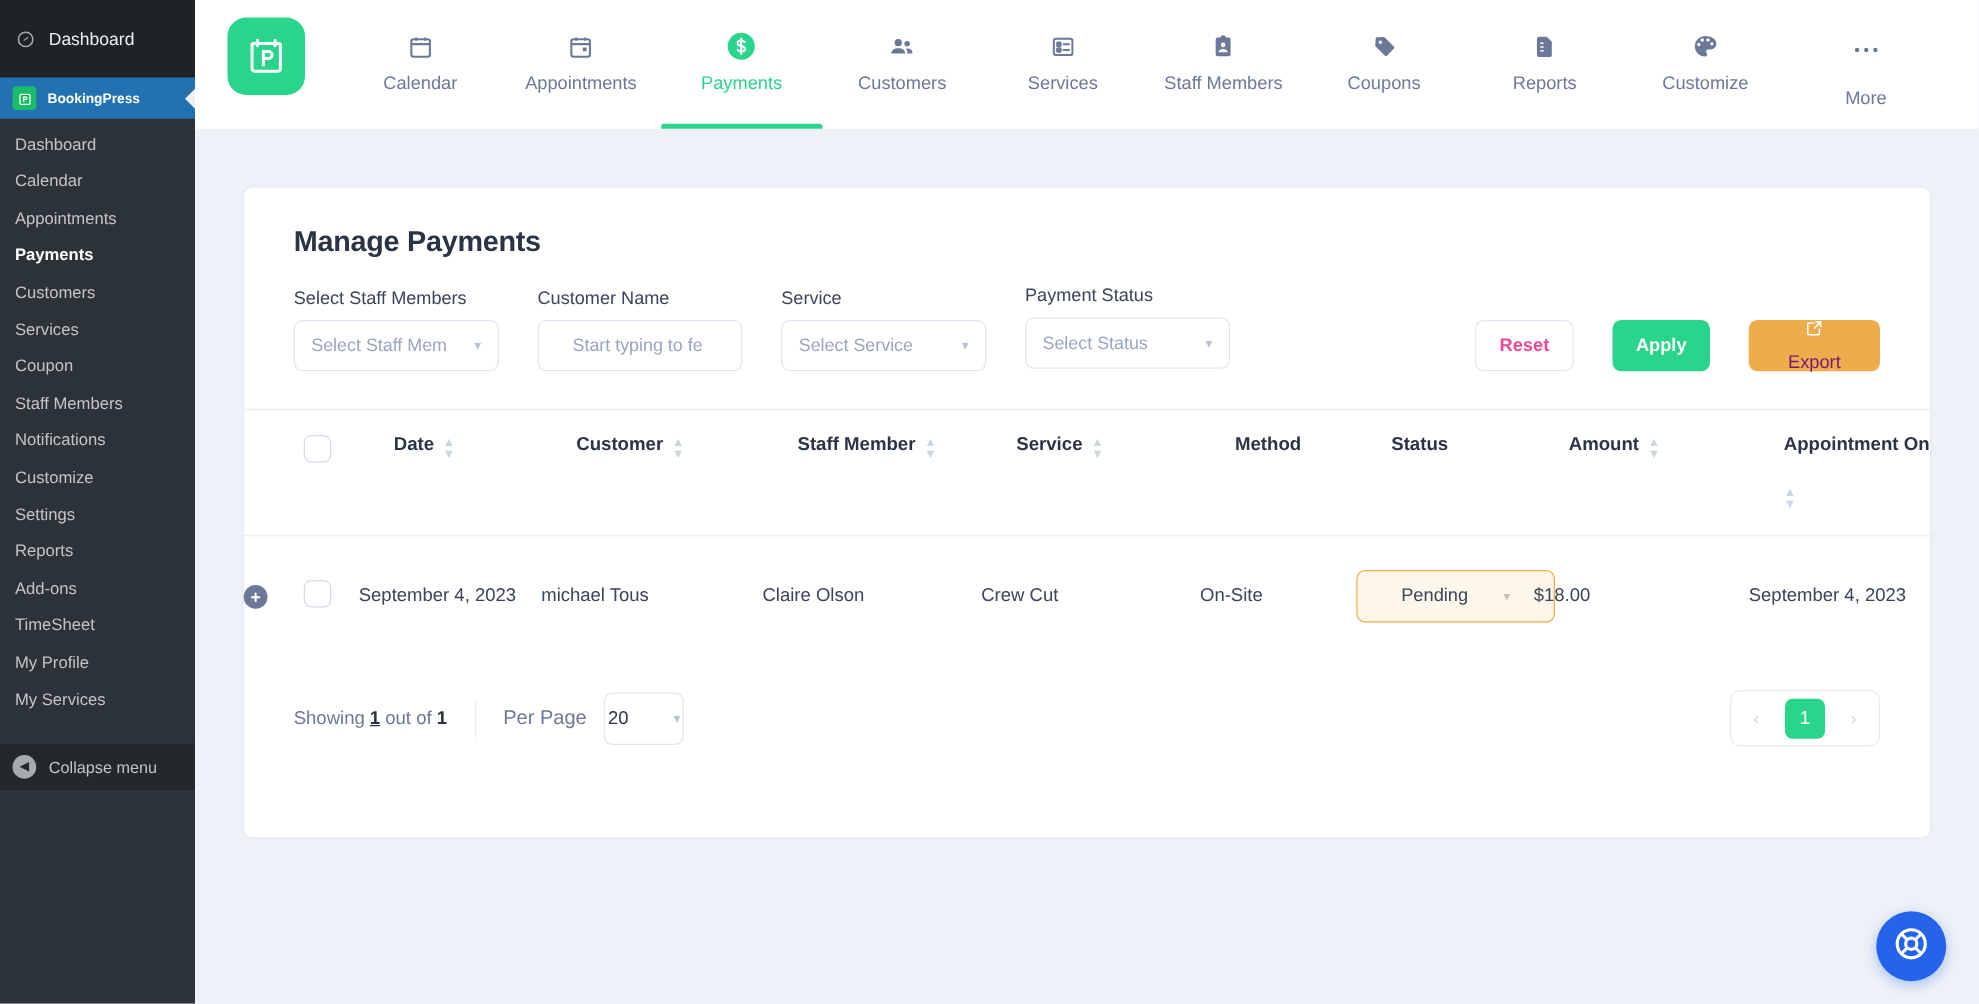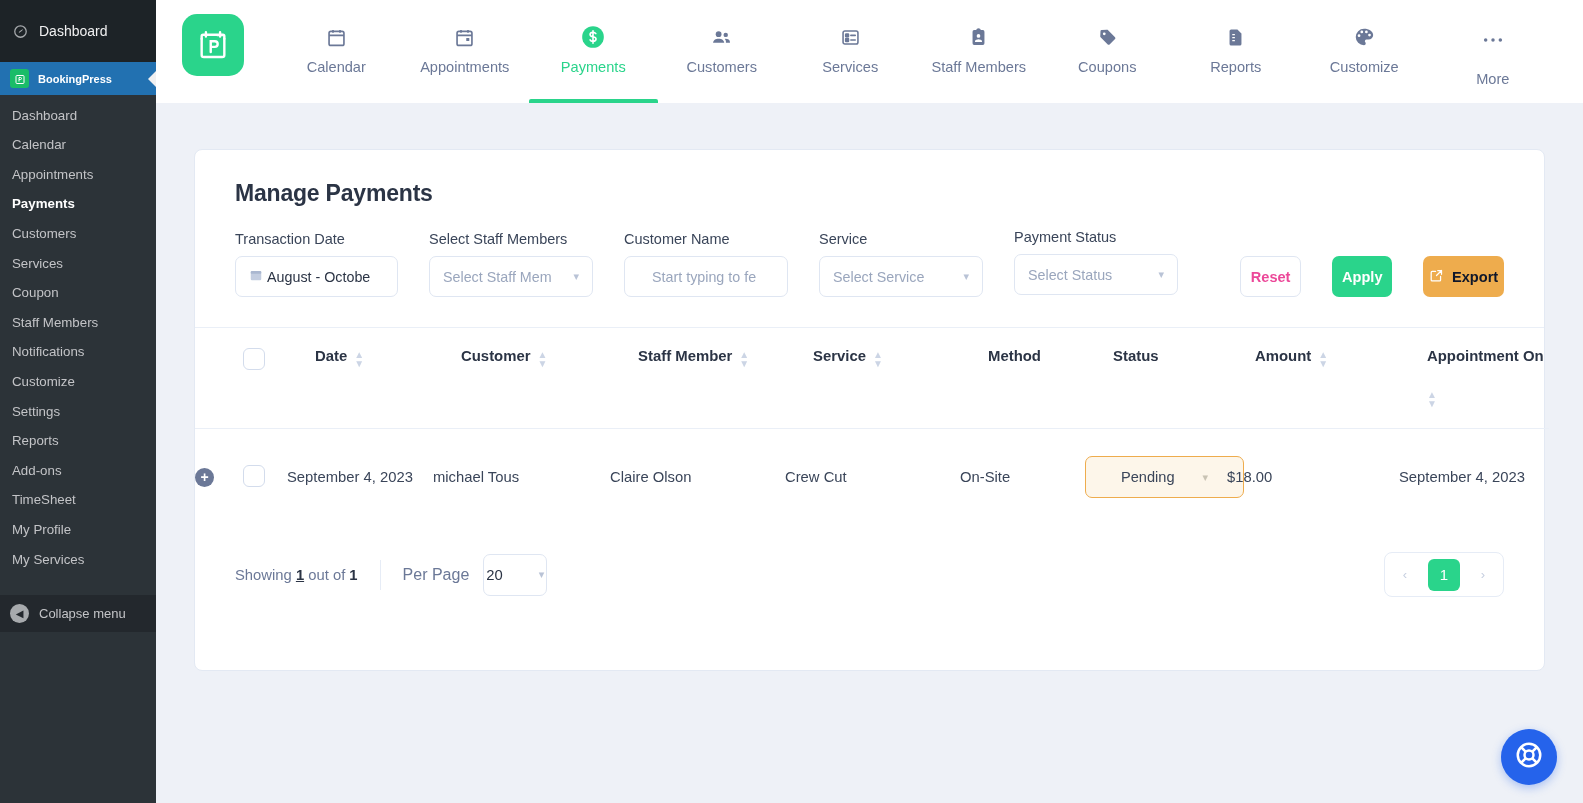--- a/index.html
+++ b/index.html
@@ -172,21 +172,21 @@
   .fspacer { flex: 1 1 auto; }
   .btn {
     height: 41px; border-radius: 7px;
     display: inline-flex; align-items: center; justify-content: center;
     font-size: 14.6px; font-weight: 500;
     cursor: pointer; border: none;
     white-space: nowrap;
   }
   .btn.reset { background: #fff; border: 1px solid #dfe6f2; color: #ec4899; width: 79px; font-weight: bold; }
   .btn.apply { background: #2ad48b; color: #fff; width: 78px; font-weight: bold; }
-  .btn.export { background: #eeac4d; color: #0f172a; width: 105px; gap: 8px; font-weight: bold; }
+  .btn.export { background: #eeac4d; color: #701a75; width: 105px; gap: 8px; font-weight: normal; flex-direction: column; }
 
   
   .tbl-wrap { border-top: 1px solid #eaeff7; }
   table.ptable { width: 100%; border-collapse: collapse; table-layout: fixed;}
   table.ptable th, table.ptable td { text-align: left; vertical-align: middle; }
   table.ptable thead th {
     padding: 20px 0 20px 0;
     font-size: 14.9px; font-weight: bold; color: #2b3445;
     border-bottom: 1px solid #eaeff7;
     vertical-align: top;
@@ -441,32 +441,20 @@
         </div>
       </div>
     </div>
 
     <div class="content">
       <div class="card">
 
         <div class="card-title">Manage Payments</div>
 
         <div class="filters">
-          <div class="fgroup">
-            <span class="flabel">Transaction Date</span>
-            <div class="fctl date">
-              <span>
-                <svg width="14" height="14" viewBox="0 0 24 24" fill="#c3cde0">
-                    <rect x="3" y="5" width="18" height="16" rx="2"></rect>
-                    <rect x="3" y="5" width="18" height="5" rx="2" fill="#aab7d0"></rect>
-                  </svg>
-              </span>
-              <span>August  -  Octobe</span>
-            </div>
-          </div>
 
           <div class="fgroup">
             <span class="flabel">Select Staff Members</span>
             <div class="fctl staff">
               <span>Select Staff Mem</span>
               <span class="caret">▾</span>
             </div>
           </div>
 
           <div class="fgroup">

